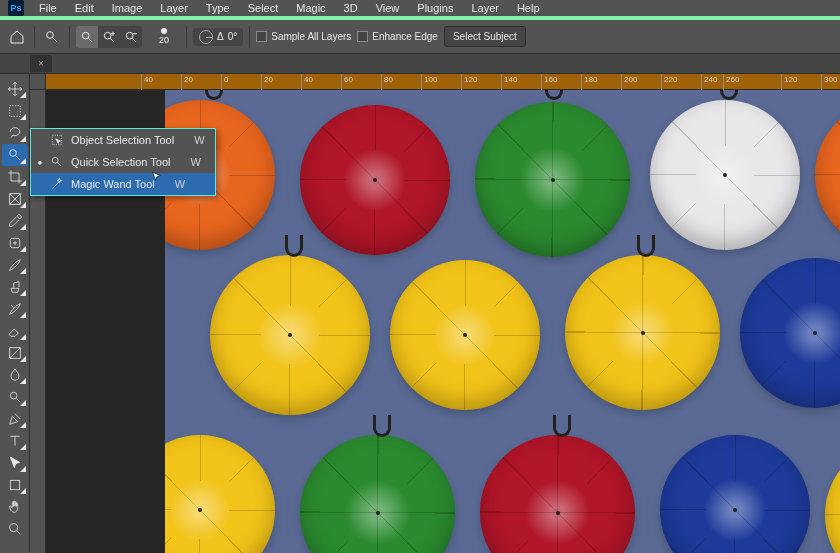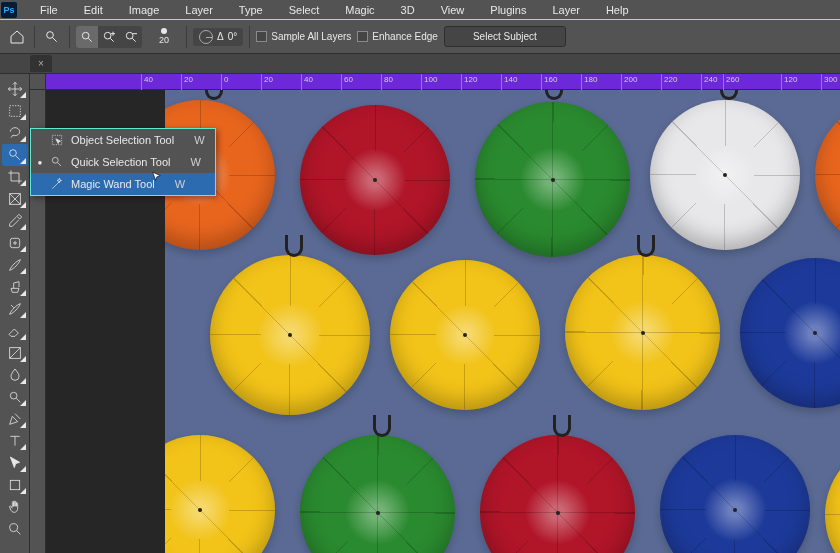--- a/index.html
+++ b/index.html
@@ -13,23 +13,23 @@
     overflow: hidden;
     position: relative;
   }
 
   
   .menubar {
     display: flex;
     align-items: center;
     height: 20px;
     background: #535353;
-    border-bottom: 1px solid #86efac;
-    padding-left: 1px;
-    gap: 12px;
+    border-bottom: 4px solid #86efac;
+    padding-left: 8px;
+    gap: 4px;
   }
   .ps-logo {
     width: 16px; height: 16px;
     background: #001e36;
     color: #31a8ff;
     font-weight: bold;
     font-size: 9px;
     display: flex;
     align-items: center;
     justify-content: center;
@@ -77,21 +77,21 @@
   .angle-dial {
     width:14px;height:14px;border:1px solid #aaa;border-radius:50%;position:relative;
   }
   .angle-dial::after{content:"";position:absolute;left:50%;top:50%;width:6px;height:1px;background:#aaa;transform-origin:left;}
   .chk { display:flex; align-items:center; gap:4px; font-size:10px; }
   .chk-box {
     width:11px;height:11px;border:1px solid #8a8a8a;background:#454545;
   }
   .btn {
     background:#454545; border:1px solid #2e2e2e; border-radius:3px;
-    padding:4px 28px; font-size:10px; color:#e8e8e8;
+    padding:4px 8px; font-size:10px; color:#e8e8e8;
   }
 
   
   .tabbar {
     height: 20px;
     background: #454545;
     display:flex;align-items:center;
     border-bottom:1px solid #2e2e2e;
     padding-left:30px;
   }
@@ -155,21 +155,21 @@
 
   
   .canvas-zone{
     flex:1;
     background:#262626;
     position:relative;
     overflow:hidden;
   }
   .ruler-h{
     position:absolute;left:16px;top:0;right:0;height:16px;
-    background:#6d28d9;border-bottom:1px solid #2e2e2e;
+    background:#a16207;border-bottom:1px solid #2e2e2e;
     display:flex;align-items:flex-end;
     font-size:8px;color:#cfcfcf;
   }
   .ruler-h .tick{position:absolute;top:0;height:16px;border-left:1px solid #8a8a8a;}
   .ruler-h .tick span{position:absolute;top:1px;left:2px;}
   .ruler-v{
     position:absolute;left:0;top:0;width:16px;bottom:0;
     background:#535353;border-right:1px solid #2e2e2e;
   }
   .ruler-corner{position:absolute;left:0;top:0;width:16px;height:16px;background:#535353;border-right:1px solid #2e2e2e;border-bottom:1px solid #2e2e2e;}

